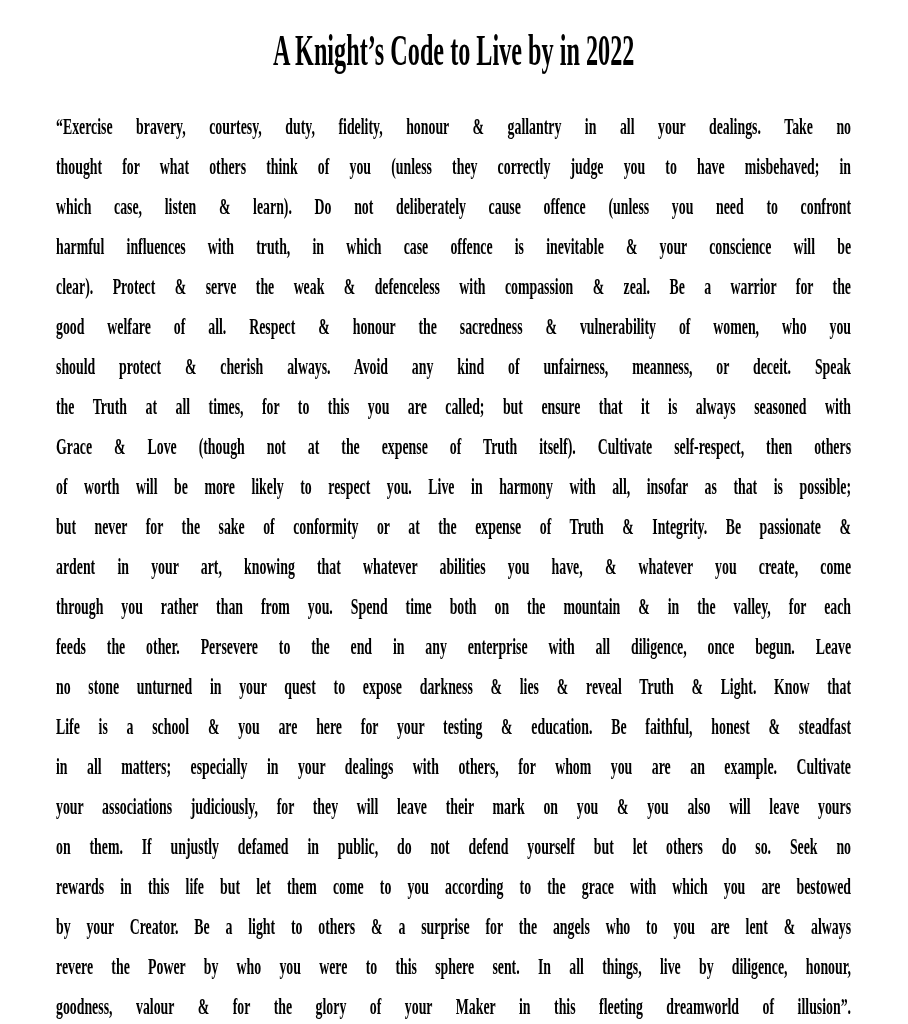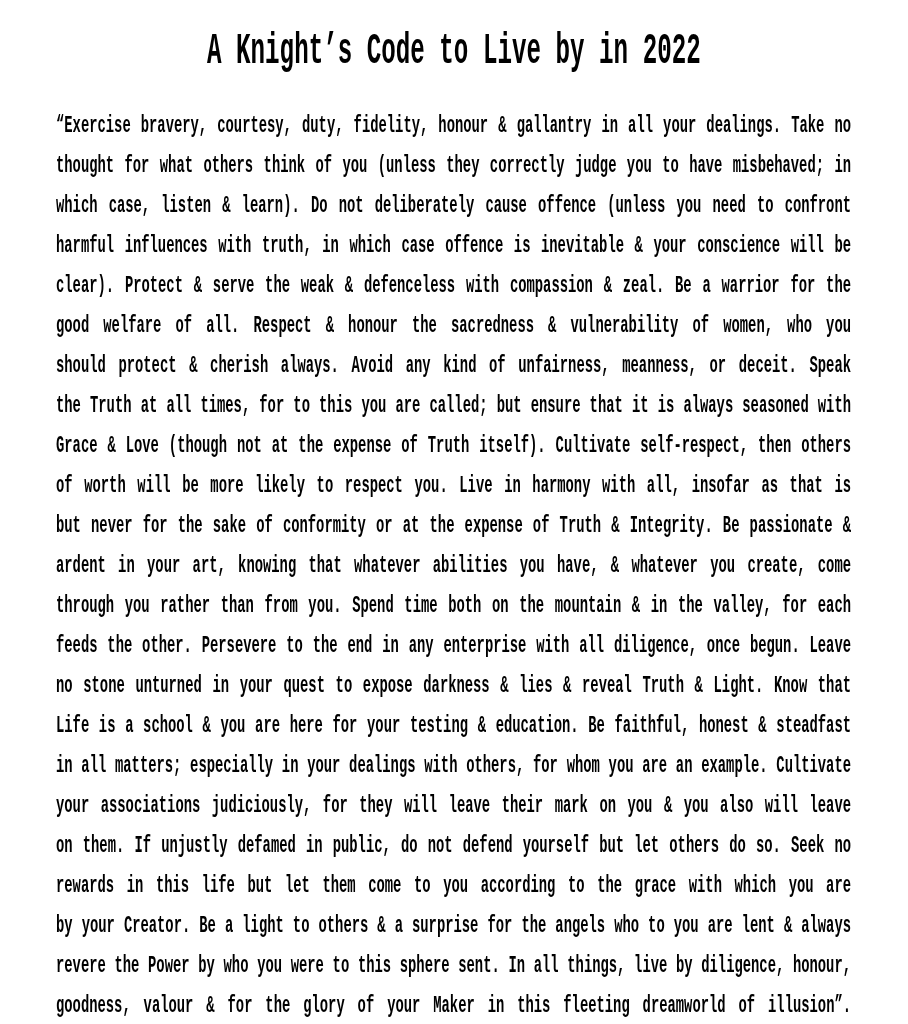--- a/index.html
+++ b/index.html
@@ -7,21 +7,21 @@
     padding: 0;
     background: #ffffff;
     overflow: hidden;
   }
   .page {
     position: relative;
     width: 908px;
     height: 1024px;
     background: #ffffff;
     color: #000000;
-    font-family: Liberation Mono, monospace;
+    font-family: Liberation Serif, serif;
   }
   .title-row {
     position: absolute;
     top: 22px;
     left: 0;
     width: 908px;
     height: 58px;
     line-height: 58px;
     text-align: center;
   }

